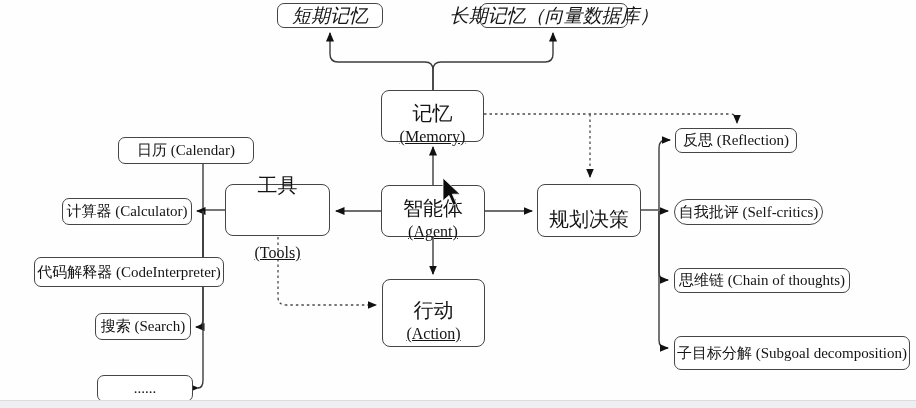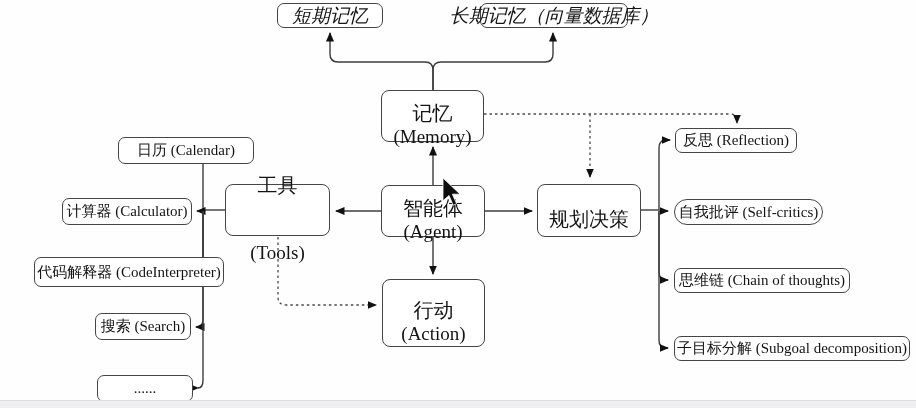--- a/index.html
+++ b/index.html
@@ -3,21 +3,21 @@
 <meta charset="utf-8">
 <style>
   html,body{margin:0;padding:0;}
   body{background:#ffffff;font-family:"Liberation Serif","DejaVu Serif",serif;}
   .stage{position:relative;width:916px;height:408px;background:#fefefe;overflow:hidden;}
   svg.wires{position:absolute;left:0;top:0;width:916px;height:408px;}
   .node{position:absolute;box-sizing:border-box;border:1.6px solid #454545;border-radius:8px;
         background:#ffffff;display:flex;flex-direction:column;align-items:center;justify-content:center;
         color:#141414;white-space:nowrap;}
   .node .zh{font-size:20px;line-height:23px;margin-top:18px;}
-  .node .en{font-size:19px;line-height:23px;}
+  .node .en{font-size:16px;line-height:23px;text-decoration:underline;}
   .leaf{border-radius:7px;border-width:1.5px;font-size:15px;}
   .leaf.small{font-size:19px;font-style:italic;}
   .bottom-strip{position:absolute;left:0;bottom:0;width:916px;height:7px;background:#efeef1;border-top:1px solid #dcdcde;}
   .cursor{position:absolute;left:0;top:0;pointer-events:none;}
 </style>
 </head>
 <body>
 
 <div class="stage">
 
@@ -104,21 +104,21 @@
 
   <div class="node leaf" style="left:675px;top:128px;width:122px;height:25px;">
     <span>反思 (Reflection)</span>
   </div>
   <div class="node leaf" style="left:674px;top:199px;width:149px;height:26px;border-radius:13px;">
     <span>自我批评 (Self-critics)</span>
   </div>
   <div class="node leaf" style="left:674px;top:268px;width:176px;height:25px;">
     <span>思维链 (Chain of thoughts)</span>
   </div>
-  <div class="node leaf" style="left:674px;top:336px;width:236px;height:25px;">
+  <div class="node leaf" style="left:674px;top:336px;width:236px;height:34px;">
     <span>子目标分解 (Subgoal decomposition)</span>
   </div>
 
   <svg class="cursor" width="916" height="408" viewBox="0 0 916 408">
     <polygon points="443,178 443,200.7 449,195.5 453.2,205.3 456.6,203.8 452.4,194.2 460.1,194.2" fill="#0d0d0d" stroke="#ffffff" stroke-width="0.8"></polygon>
   </svg>
 
   <div class="bottom-strip"></div>
 </div>
 

